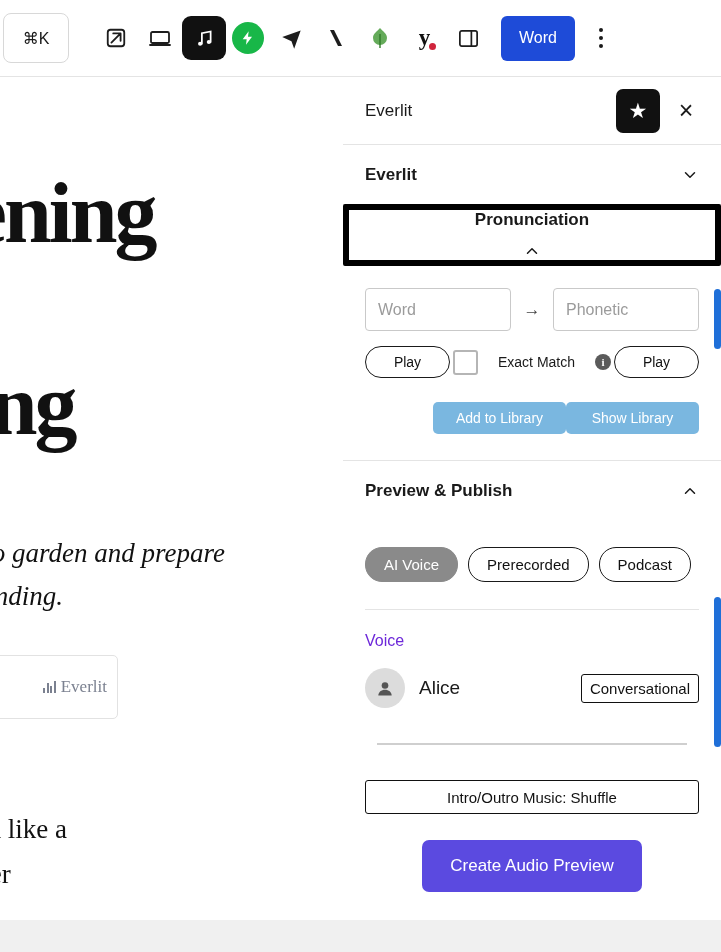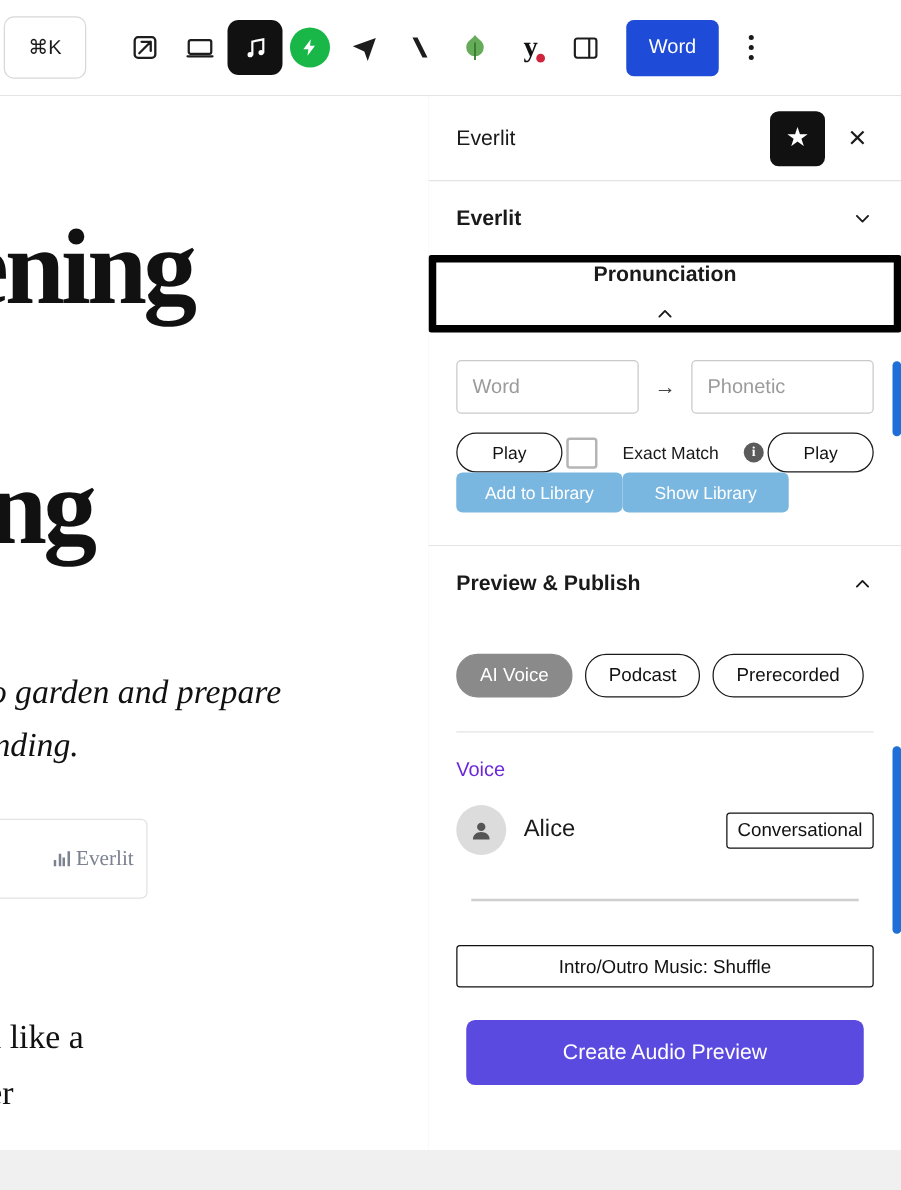--- a/index.html
+++ b/index.html
@@ -332,21 +332,22 @@
     border-radius: 50%;
     background: #5b5b5b;
     color: #fff;
     font-size: 11px;
     font-weight: bold;
     font-family: "Liberation Serif", serif;
     display: flex; align-items: center; justify-content: center;
   }
   .pron-row3 {
     display: flex;
-    justify-content: flex-start;
+    justify-content: flex-end;
+    margin-top: 24px;
   }
   .blue-btn {
     height: 32px;
     min-width: 133px;
     background: #7ab7e0;
     border: none;
     border-radius: 5px;
     color: #fff;
     font-size: 14px;
     cursor: pointer;
@@ -434,21 +435,21 @@
     border: 1px solid #111;
     border-radius: 3px;
     background: #fff;
     font-size: 15px;
     color: #111;
     cursor: pointer;
     font-family: "Liberation Sans", sans-serif;
   }
   .create-btn {
     display: block;
-    width: 318px;
+    width: 220px;
     height: 52px;
     margin: 26px auto 0 auto;
     background: #5b4ae0;
     border: none;
     border-radius: 7px;
     color: #fff;
     font-size: 17px;
     cursor: pointer;
     font-family: "Liberation Sans", sans-serif;
   }
@@ -632,22 +633,22 @@
       <span class="chev">
         <svg width="18" height="18" viewBox="0 0 24 24" fill="none" stroke="currentColor" stroke-width="2" stroke-linecap="round" stroke-linejoin="round">
             <path d="M18 15l-6-6-6 6"></path>
           </svg>
       </span>
     </div>
 
     <div class="pp-body">
       <div class="seg-row">
         <div class="seg selected">AI Voice</div>
+        <div class="seg">Prerecorded</div>
         <div class="seg">Podcast</div>
-        <div class="seg">Prerecorded</div>
       </div>
 
       <div class="hr-light"></div>
 
       <div class="voice-label">Voice</div>
 
       <div class="voice-row">
         <span class="avatar">
           <svg width="20" height="20" viewBox="0 0 24 24" fill="#555">
               <circle cx="12" cy="9" r="4"></circle>

